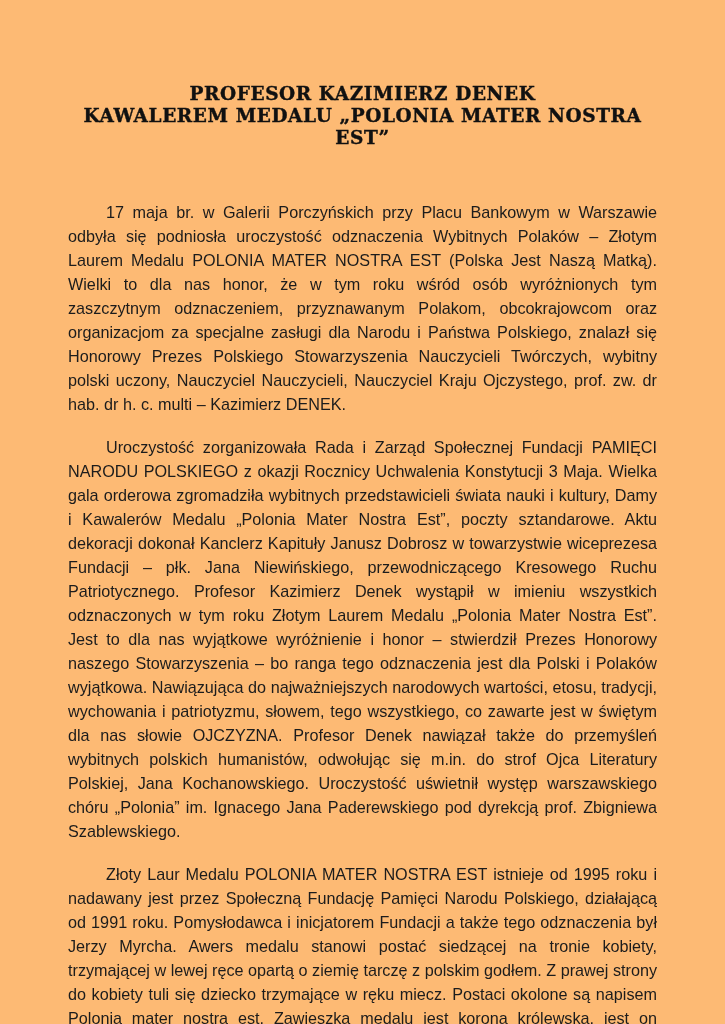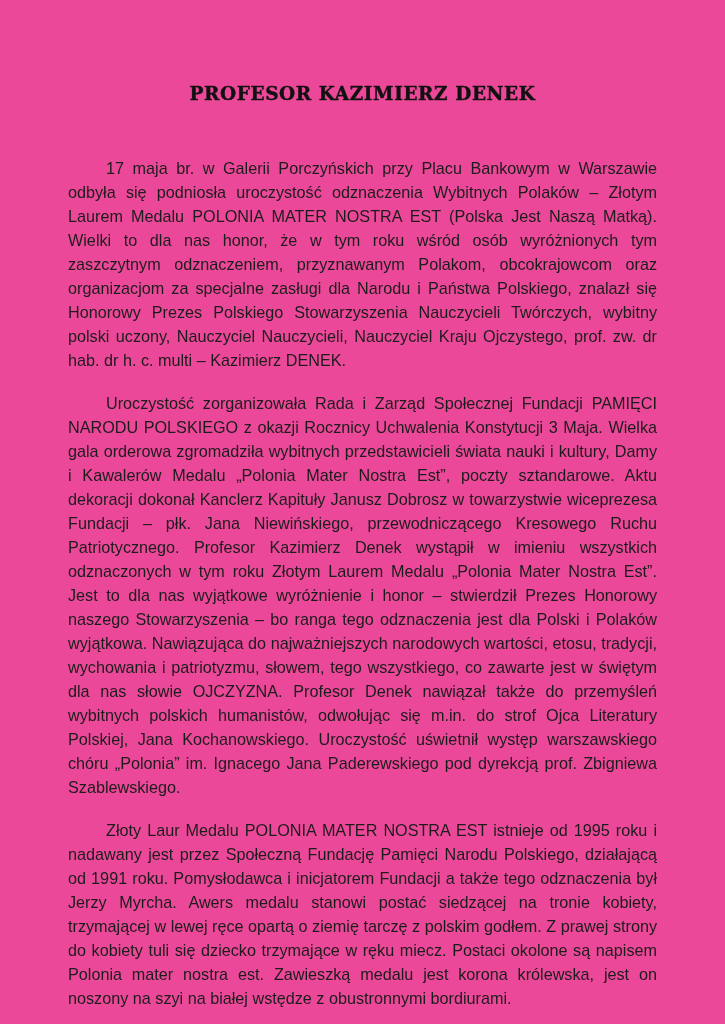--- a/index.html
+++ b/index.html
@@ -5,21 +5,21 @@
   html, body {
     margin: 0;
     padding: 0;
     background: #ffffff;
   }
   .page {
     position: relative;
     width: 725px;
     height: 1024px;
     margin: 0 auto;
-    background: #ec4899;
+    background: #fdba74;
     overflow: hidden;
     box-sizing: border-box;
     font-family: "Liberation Sans", sans-serif;
   }
   .content {
     position: absolute;
     left: 68px;
     right: 68px;
     top: 0;
   }
@@ -48,20 +48,21 @@
   .doc-body p.para span.italic {
   }
 </style>
 </head>
 <body>
 
 <div class="page">
   <div class="content">
     <div class="doc-title">
       <div>PROFESOR KAZIMIERZ DENEK</div>
+      <div>KAWALEREM MEDALU „POLONIA MATER NOSTRA EST”</div>
     </div>
     <div class="doc-body">
         <p class="para"><span>17 maja br. w Galerii Porczyńskich przy Placu Bankowym w Warszawie odbyła się podniosła uroczystość odznaczenia Wybitnych Polaków – Złotym Laurem Medalu POLONIA MATER NOSTRA EST (Polska Jest Naszą Matką). Wielki to dla nas honor, że w tym roku wśród osób wyróżnionych tym zaszczytnym odznaczeniem, przyznawanym Polakom, obcokrajowcom oraz organizacjom za specjalne zasługi dla Narodu i Państwa Polskiego, znalazł się Honorowy Prezes Polskiego Stowarzyszenia Nauczycieli Twórczych, wybitny polski uczony, Nauczyciel Nauczycieli, Nauczyciel Kraju Ojczystego, prof. zw. dr hab. dr h. c. multi – Kazimierz DENEK.</span></p>
         <p class="para"><span>Uroczystość zorganizowała Rada i Zarząd Społecznej Fundacji PAMIĘCI NARODU POLSKIEGO z okazji Rocznicy Uchwalenia Konstytucji 3 Maja. Wielka gala orderowa zgromadziła wybitnych przedstawicieli świata nauki i kultury, Damy i Kawalerów Medalu „Polonia Mater Nostra Est”, poczty sztandarowe. Aktu dekoracji dokonał Kanclerz Kapituły Janusz Dobrosz w towarzystwie wiceprezesa Fundacji – płk. Jana Niewińskiego, przewodniczącego Kresowego Ruchu Patriotycznego. Profesor Kazimierz Denek wystąpił w imieniu wszystkich odznaczonych w tym roku Złotym Laurem Medalu „Polonia Mater Nostra Est”. </span><span class="italic">Jest to dla nas wyjątkowe wyróżnienie i honor</span><span> – stwierdził Prezes Honorowy naszego Stowarzyszenia – </span><span class="italic">bo ranga tego odznaczenia jest dla Polski i Polaków wyjątkowa. Nawiązująca do najważniejszych narodowych wartości, etosu, tradycji, wychowania i patriotyzmu, słowem, tego wszystkiego, co zawarte jest w świętym dla nas słowie OJCZYZNA</span><span>. Profesor Denek nawiązał także do przemyśleń wybitnych polskich humanistów, odwołując się m.in. do strof Ojca Literatury Polskiej, Jana Kochanowskiego. Uroczystość uświetnił występ warszawskiego chóru „Polonia” im. Ignacego Jana Paderewskiego pod dyrekcją prof. Zbigniewa Szablewskiego.</span></p>
         <p class="para"><span>Złoty Laur Medalu POLONIA MATER NOSTRA EST istnieje od 1995 roku i nadawany jest przez Społeczną Fundację Pamięci Narodu Polskiego, działającą od 1991 roku. Pomysłodawca i inicjatorem Fundacji a także tego odznaczenia był Jerzy Myrcha. Awers medalu stanowi postać siedzącej na tronie kobiety, trzymającej w lewej ręce opartą o ziemię tarczę z polskim godłem. Z prawej strony do kobiety tuli się dziecko trzymające w ręku miecz. Postaci okolone są napisem </span><span class="italic">Polonia mater nostra est</span><span>. Zawieszką medalu jest korona królewska, jest on noszony na szyi na białej wstędze z obustronnymi bordiurami.</span></p>
       </div>
   </div>
 </div>
 
 </body></html>

